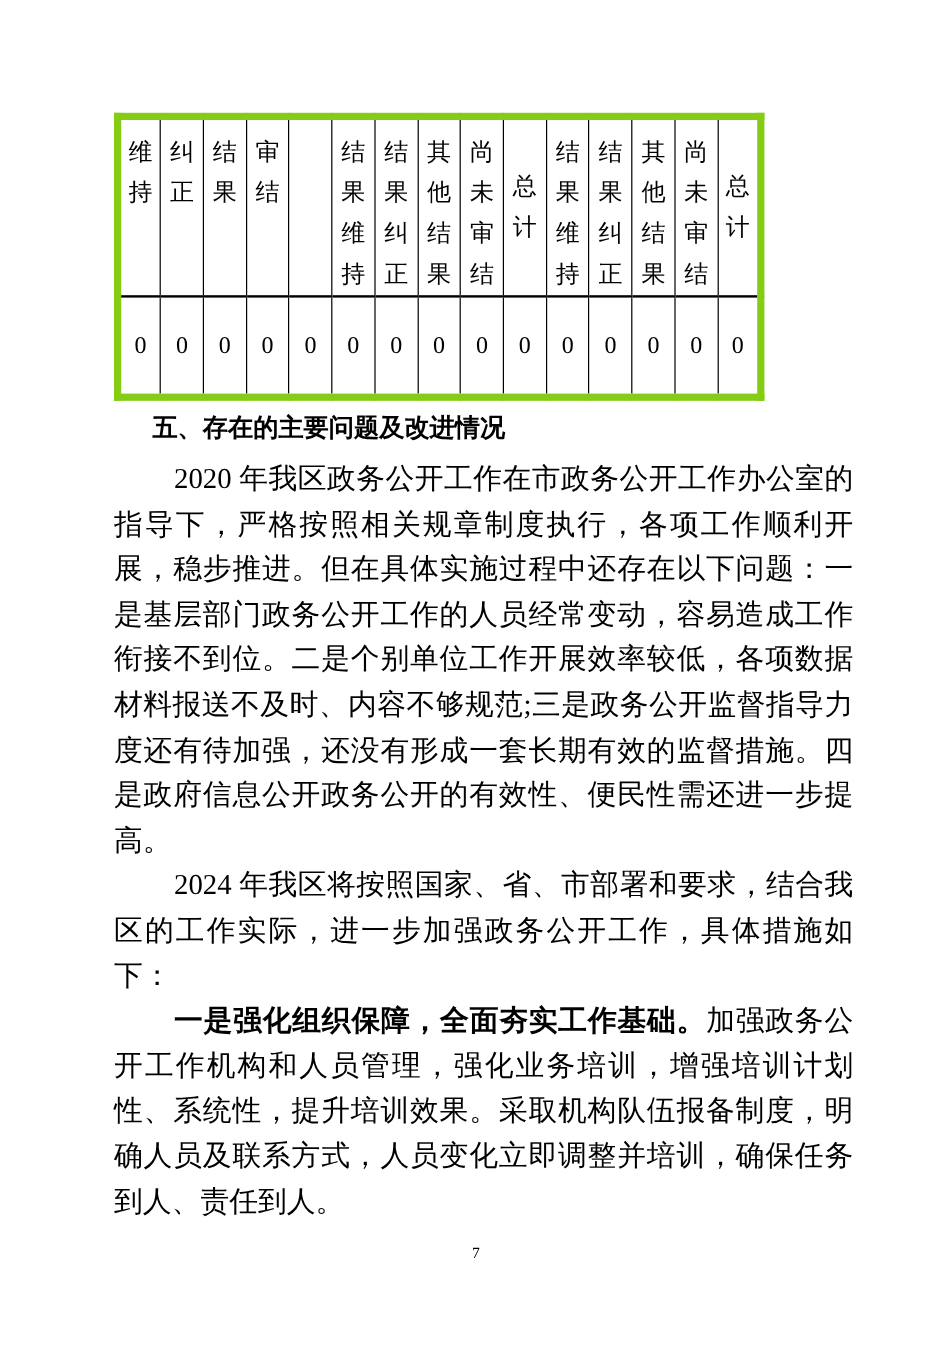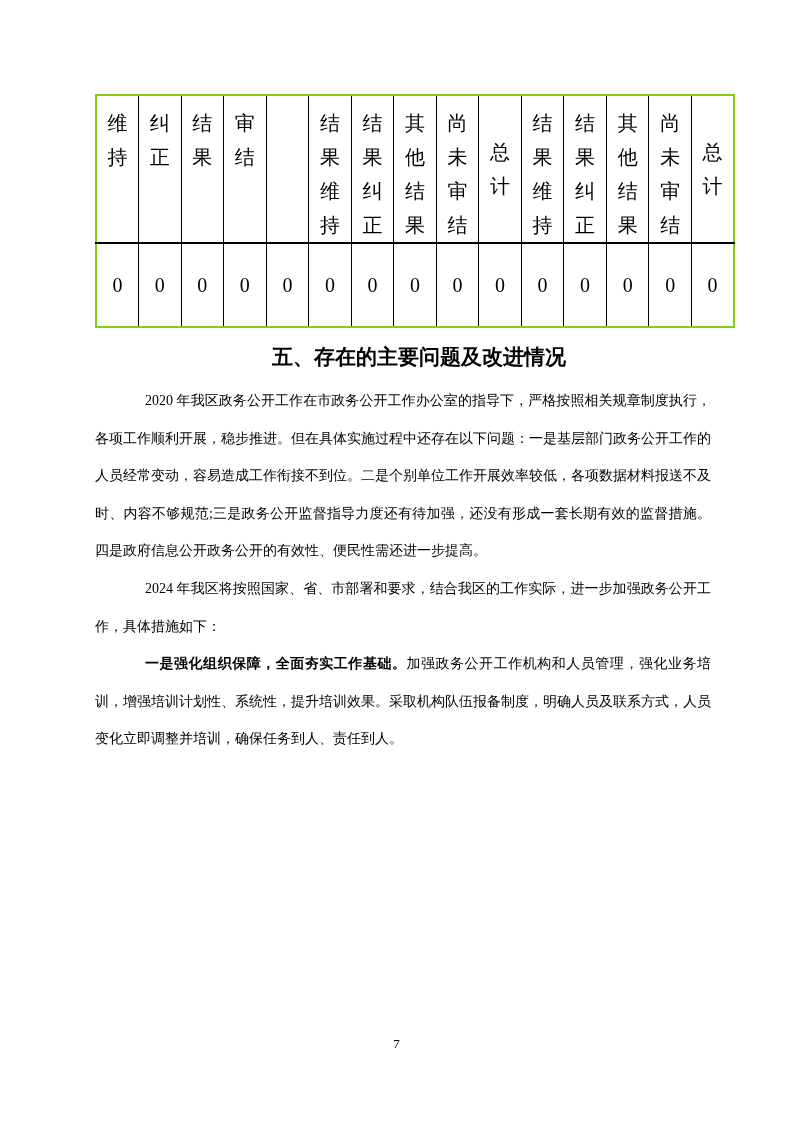--- a/index.html
+++ b/index.html
@@ -11,24 +11,24 @@
     color: #000000;
     font-family: "Liberation Serif", "DejaVu Serif", serif;
     overflow: hidden;
   }
 
   
   table.results {
     position: absolute;
     left: 95px;
     top: 94px;
-    width: 640px;
+    width: 542px;
     border-collapse: collapse;
     table-layout: fixed;
-    border: 2px solid #84cc16;
+    border: 6px solid #84cc16;
   }
   table.results td {
     border: 1px solid #000;
     padding: 0;
   }
   tr.hdr { height: 148px; }
   tr.hdr td { vertical-align: top; border-bottom: 2px solid #000; }
   tr.hdr td.vmid { vertical-align: middle; }
   .vtext {
     width: 22px;
@@ -54,25 +54,24 @@
     width: 616px;
   }
   h2.heading {
     margin: 0;
     padding-left: 32px;
     font-family: "Liberation Sans", "DejaVu Sans", sans-serif;
     font-weight: bold;
     font-size: 21px;
     line-height: 26px;
     color: #000;
-    text-align: center;
   }
   .content p {
     margin: 0;
-    font-size: 14px;
+    font-size: 24px;
     line-height: 37.6px;
     text-align: justify;
     text-indent: 50px;
   }
   .content p.first { margin-top: 12px; }
   .content p b { font-weight: bold; }
 
   
   .pageno {
     position: absolute;

